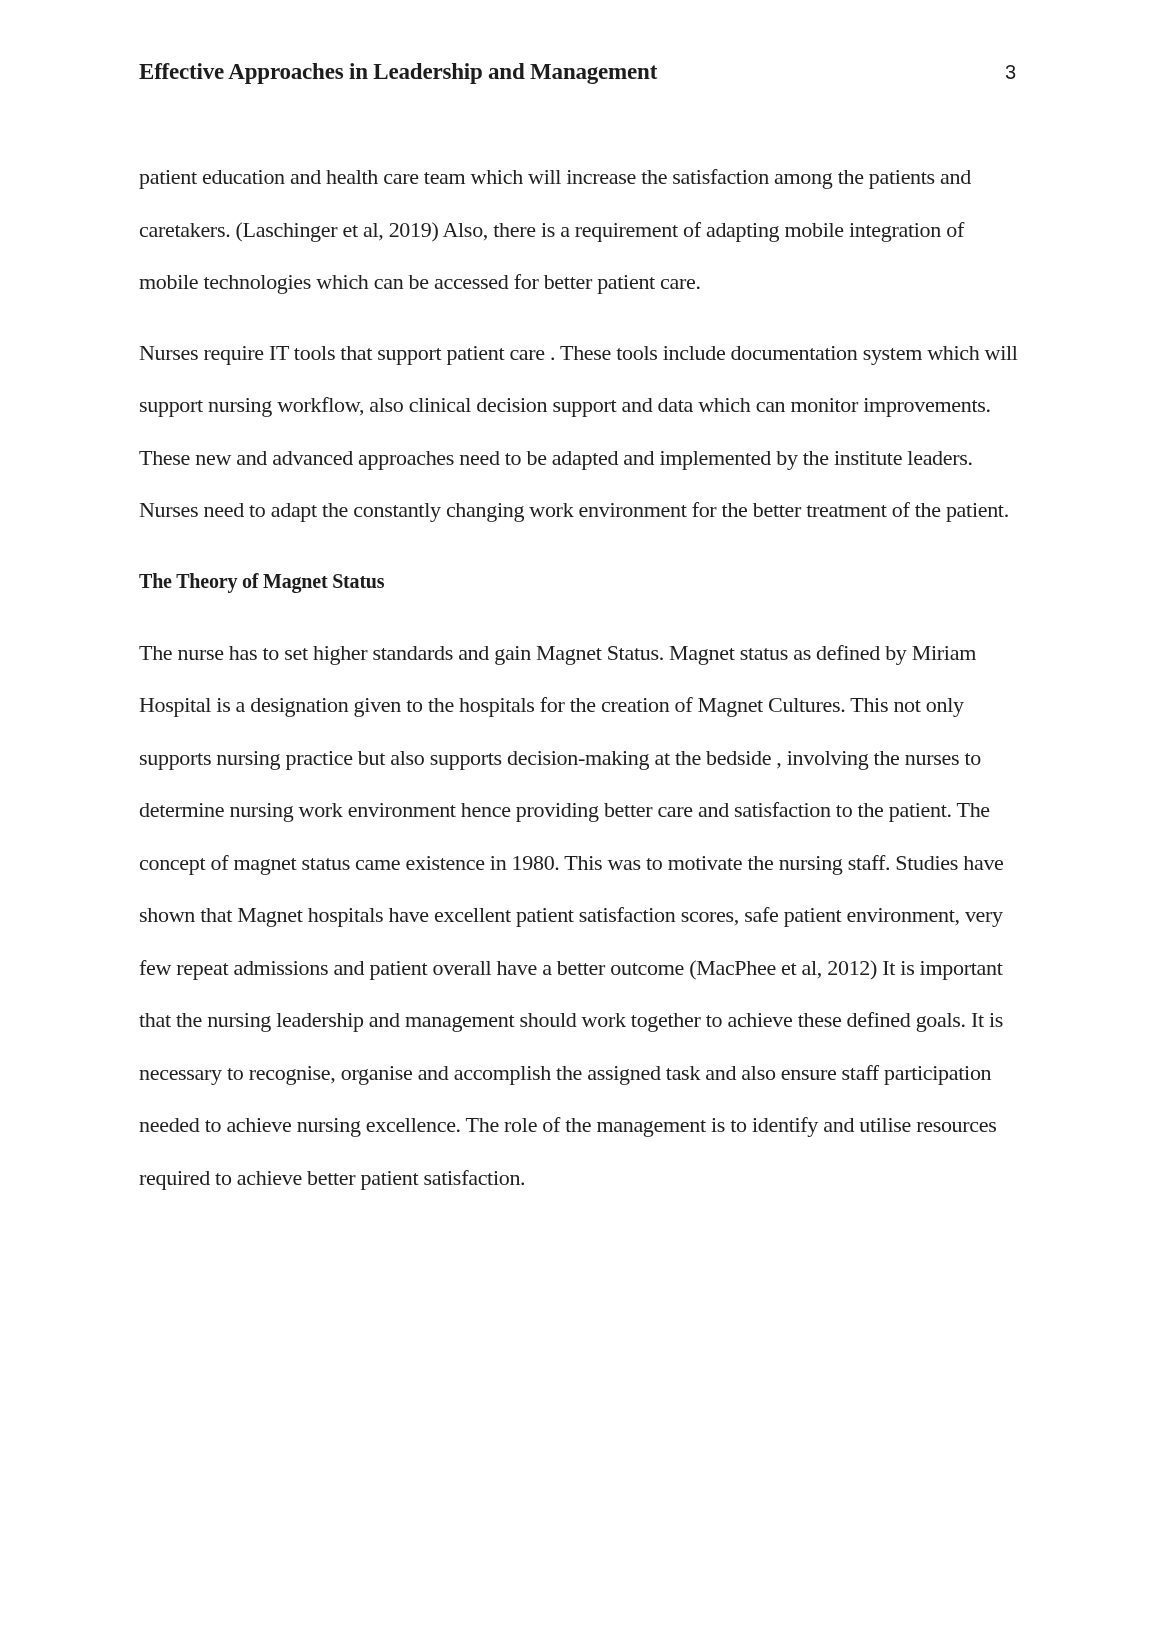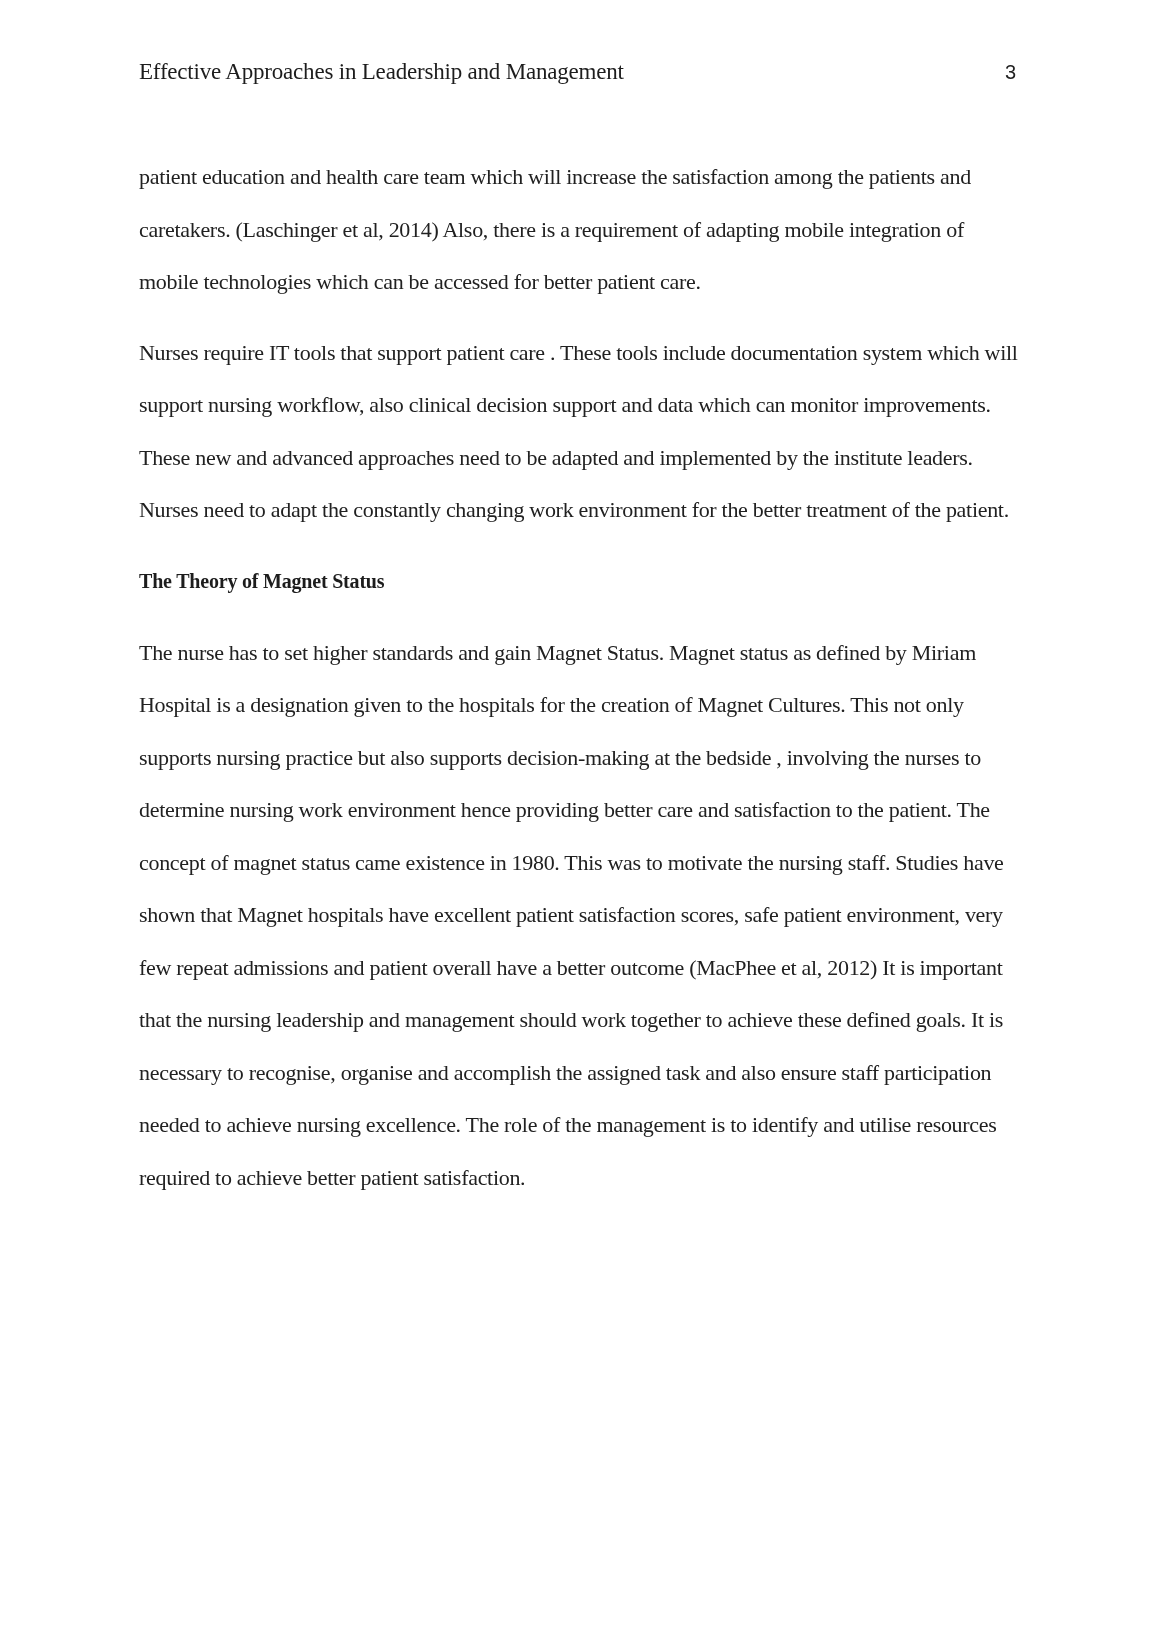--- a/index.html
+++ b/index.html
@@ -23,21 +23,21 @@
     font-family: "Liberation Serif", "DejaVu Serif", serif;
   }
   .header {
     display: flex;
     justify-content: space-between;
     align-items: baseline;
     line-height: 32px;
     margin: 0 0 63px 0;
   }
   .header .title {
-    font-weight: normal;
+    font-weight: bold;
     font-size: 23px;
     letter-spacing: -0.2px;
     color: #1d1d1d;
   }
   .header .pagenum {
     font-family: "Liberation Sans", "DejaVu Sans", sans-serif;
     font-size: 20px;
     color: #222222;
     padding-right: 12px;
   }
@@ -62,21 +62,21 @@
 <body>
 
 <div class="page">
 
   <div class="header">
     <span class="title">Effective Approaches in Leadership and Management</span>
     <span class="pagenum">3</span>
   </div>
 
   <div class="body-text">
-    <p>patient education and health care team which will increase the satisfaction among the patients and caretakers. (Laschinger et al, 2014) Also, there is a requirement of adapting mobile integration of mobile technologies which can be accessed for better patient care.</p>
+    <p>patient education and health care team which will increase the satisfaction among the patients and caretakers. (Laschinger et al, 2019) Also, there is a requirement of adapting mobile integration of mobile technologies which can be accessed for better patient care.</p>
 
     <p>Nurses require IT tools that support patient care . These tools include documentation system which will support nursing workflow, also clinical decision support and data which can monitor improvements. These new and advanced approaches need to be adapted and implemented by the institute leaders. Nurses need to adapt the constantly changing work environment for the better treatment of the patient.</p>
 
     <h2>The Theory of Magnet Status</h2>
 
     <p>The nurse has to set higher standards and gain Magnet Status. Magnet status as defined by Miriam Hospital is a designation given to the hospitals for the creation of Magnet Cultures. This not only supports nursing practice but also supports decision-making at the bedside , involving the nurses to determine nursing work environment hence providing better care and satisfaction to the patient. The concept of magnet status came existence in 1980. This was to motivate the nursing staff. Studies have shown that Magnet hospitals have excellent patient satisfaction scores, safe patient environment, very few repeat admissions and patient overall have a better outcome (MacPhee et al, 2012) It is important that the nursing leadership and management should work together to achieve these defined goals. It is necessary to recognise, organise and accomplish the assigned task and also ensure staff participation needed to achieve nursing excellence. The role of the management is to identify and utilise resources required to achieve better patient satisfaction.</p>
   </div>
 
 </div>
 

